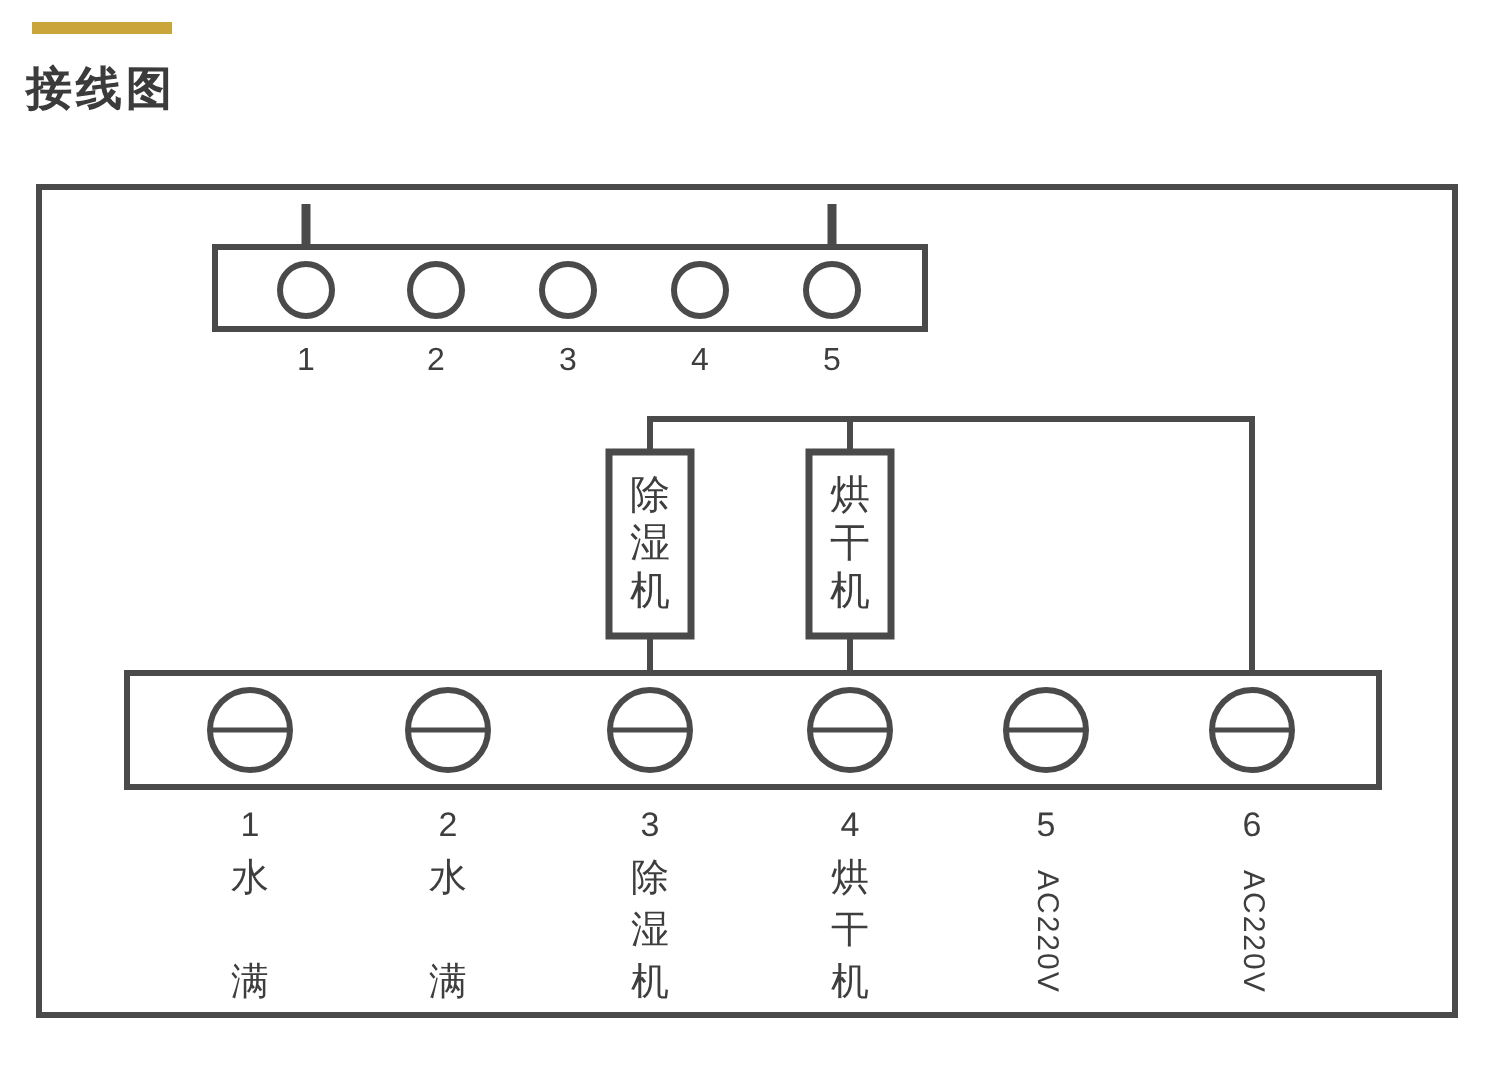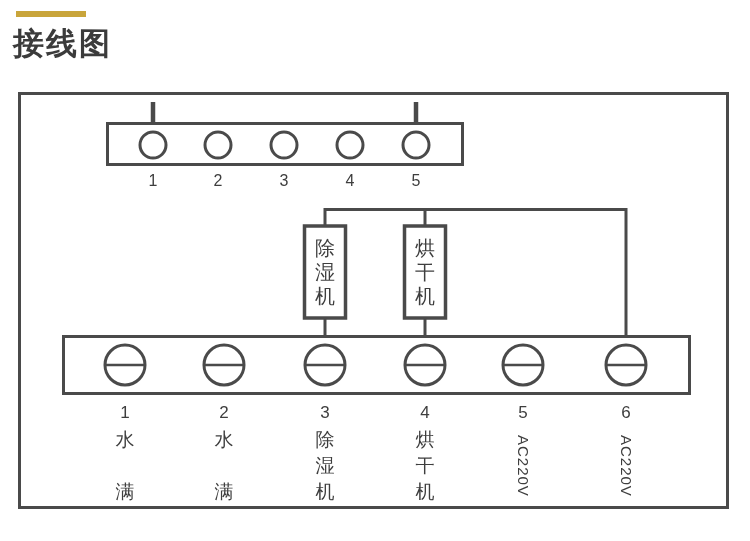--- a/index.html
+++ b/index.html
@@ -23,21 +23,21 @@
     top: 11px;
     width: 70px;
     height: 6px;
     background: #C9A53B;
   }
   .page-title {
     position: absolute;
     left: 13px;
     top: 26px;
     margin: 0;
-    font-size: 31px;
+    font-size: 23px;
     line-height: 36px;
     font-weight: bold;
     letter-spacing: 2px;
     color: #3B3B3B;
   }
   .diagram {
     position: absolute;
     left: 0;
     top: 0;
     width: 750px;

